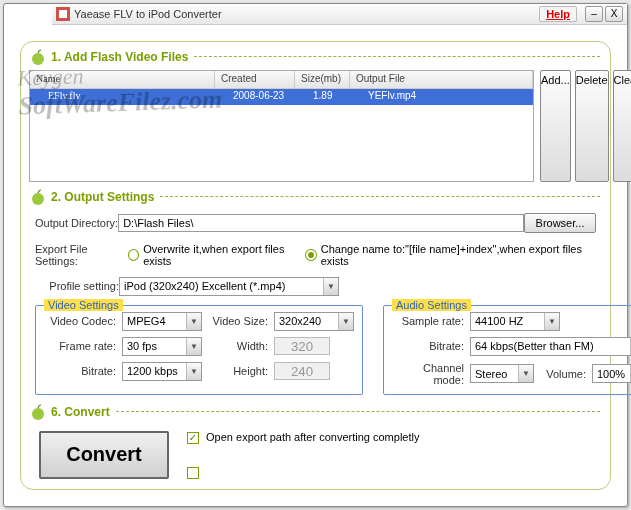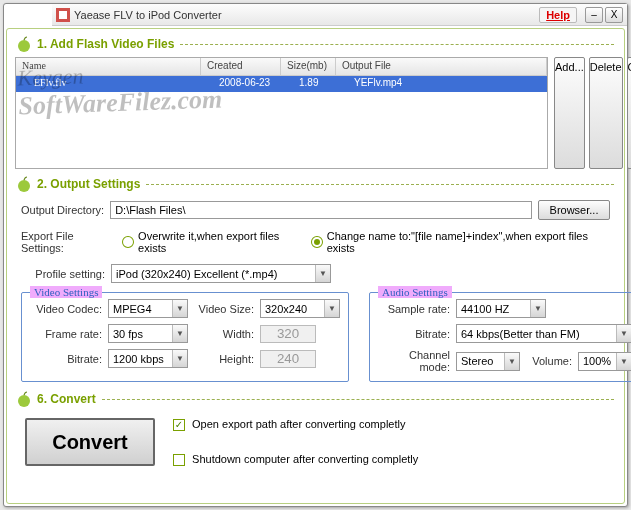--- a/index.html
+++ b/index.html
@@ -3,44 +3,44 @@
 <meta charset="utf-8">
 <style>
 * { box-sizing: border-box; margin: 0; padding: 0; }
 body { font-family: Tahoma, Arial, sans-serif; font-size: 11px; background: #e8e8e8; width: 631px; height: 510px; overflow: hidden; position: relative; }
 .window { width: 625px; height: 504px; margin: 3px; background: #fff; border: 1px solid #888; border-radius: 3px; box-shadow: 1px 1px 3px rgba(0,0,0,0.3); display: flex; flex-direction: column; }
 .titlebar { height: 22px; background: linear-gradient(#fdfdfd,#e8e8e8); border-bottom: 1px solid #ccc; display: flex; align-items: center; padding: 0 4px; margin-left: 48px; }
 .titlebar .app-icon { width: 14px; height: 14px; margin-right: 4px; }
 .titlebar .title { flex: 1; font-weight: normal; color: #333; }
 .titlebar .help-btn { color: #d00; text-decoration: underline; font-weight: bold; margin-right: 6px; cursor: pointer; border: 1px solid #bbb; padding: 1px 6px; background: #f5f5f5; border-radius: 2px; }
 .titlebar .win-btn { width: 18px; height: 16px; border: 1px solid #999; background: linear-gradient(#fff,#ddd); margin-left: 2px; text-align: center; line-height: 13px; font-size: 10px; cursor: pointer; border-radius: 2px; }
-.inner { flex: 1; border: 1px solid #b8d080; margin: 2px; border-radius: 3px; background: #fff; padding: 4px 8px 8px 8px; display: flex; flex-direction: column; gap: 4px; }
+.inner { flex: 1; border: 1px solid #b8d080; margin: 16px; border-radius: 13px; background: #fff; padding: 4px 8px 8px 8px; display: flex; flex-direction: column; gap: 4px; }
 .section-head { display: flex; align-items: center; color: #7aa000; font-weight: bold; font-size: 12px; margin-top: 2px; }
 .section-head .apple { width: 18px; height: 18px; margin-right: 4px; }
 .section-head .line { flex: 1; border-top: 1px dashed #9bb050; margin-left: 6px; margin-right: 2px; }
 .filelist-area { display: flex; gap: 6px; }
 .filelist { flex: 1; border: 1px solid #aaa; background: #fff; height: 112px; }
 .fl-header { display: flex; background: linear-gradient(#fafafa,#e5e5e5); border-bottom: 1px solid #ccc; height: 18px; font-size: 10px; color: #444; }
 .fl-header div { border-right: 1px solid #ccc; padding: 2px 6px; }
 .fl-row { display: flex; background: #3d6fd6; color: #fff; height: 16px; font-size: 10px; }
 .fl-row div { padding: 1px 18px; overflow: hidden; white-space: nowrap; }
 .col-name { width: 185px; font-family: Liberation Serif, serif; } .col-created { width: 80px; } .col-size { width: 55px; } .col-output { flex: 1; }
 .btn-stack { display: flex; flex-direction: row; gap: 4px; width: 62px; }
 .btn { border: 1px solid #888; background: linear-gradient(#fdfdfd,#dcdcdc); padding: 3px 0; text-align: center; font-size: 11px; cursor: pointer; border-radius: 2px; }
 .btn-stack .spacer { height: 20px; }
-.row { display: flex; align-items: center; gap: 6px; margin: 3px 6px; }
+.row { display: flex; align-items: center; margin: 3px 6px; }
 .label { font-size: 11px; color: #333; }
 .input-text { flex: 1; border: 1px solid #999; background: #fff; padding: 2px 4px; font-size: 11px; height: 18px; }
 .radio-group { display: flex; align-items: center; gap: 4px; font-size: 11px; }
 .radio { width: 12px; height: 12px; border: 1px solid #7aa000; border-radius: 50%; display: inline-flex; align-items: center; justify-content: center; cursor: pointer; }
 .radio.checked::after { content:''; width:6px; height:6px; background:#7aa000; border-radius:50%; }
 .select { border: 1px solid #999; background: #fff; height: 19px; display: flex; align-items: center; padding: 0 4px; font-size: 11px; position: relative; cursor: pointer; }
 .select .arrow, .arrow-btn { width: 15px; height: 17px; background: linear-gradient(#fafafa,#d5d5d5); border-left: 1px solid #bbb; position: absolute; right: 0; top: 0; display:flex; align-items:center; justify-content:center; font-size:8px; color:#555;}
 .fieldset { border: 1px solid #6890d0; border-radius: 2px; padding: 6px 8px 8px 8px; margin: 2px 6px; position: relative; }
-.fieldset .legend { position: absolute; top: -7px; left: 8px; background: #f0abfc; color: #3060c0; font-size: 11px; padding: 0 4px; font-family: Liberation Serif, serif; }
+.fieldset .legend { position: absolute; top: -7px; left: 8px; background: #fde047; color: #3060c0; font-size: 11px; padding: 0 4px; }
 .settings-row { display: flex; gap: 8px; }
 .sub-row { display: flex; align-items: center; gap: 6px; }
 .sub-label { width: 72px; text-align: right; font-size: 11px; color: #333; }
 .sub-select { width: 80px; }
 .small-input { width: 56px; border: 1px solid #bbb; background: #f0f0f0; color: #999; padding: 2px 4px; text-align: center; height: 18px; }
 .convert-area { display: flex; align-items: center; gap: 18px; padding: 6px 10px 2px 10px; }
 .convert-btn { width: 130px; height: 48px; border: 2px solid #666; background: linear-gradient(#f0f0f0,#d0d0d0); font-size: 20px; font-weight: bold; cursor: pointer; border-radius: 2px; }
 .check-col { display: flex; flex-direction: column; gap: 22px; font-size: 11px; }
 .checkbox { width: 12px; height: 12px; border: 1px solid #7aa000; display: inline-flex; align-items:center; justify-content:center; margin-right:4px; vertical-align:middle; cursor:pointer; }
 .checkbox.checked::after { content:'✓'; color:#4a8000; font-size:10px; line-height:10px; }
@@ -211,21 +211,20 @@
 
     <div class="convert-area">
       <button class="convert-btn">Convert</button>
       <div class="check-col">
         <div>
           <span class="checkbox checked"></span>
           <span>Open export path after converting completly</span>
         </div>
         <div>
           <span class="checkbox"></span>
-          <span>Shutdown computer after converting completly</span>
         </div>
       </div>
     </div>
 
   </div>
 </div>
 
 <div class="watermark">
   <div class="l1">Keygen</div>
   <div class="l2">SoftWareFilez.com</div>

